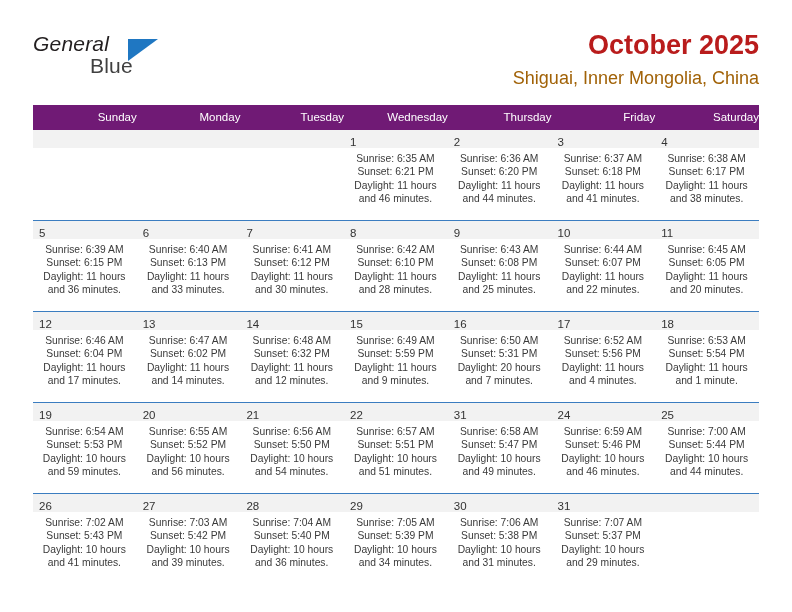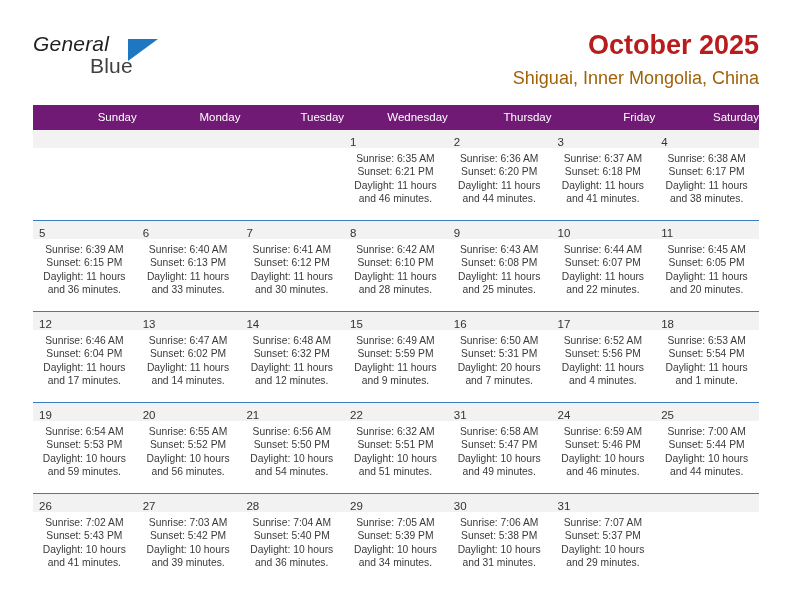--- a/index.html
+++ b/index.html
@@ -410,21 +410,21 @@
                 <div>Sunrise: 6:56 AM</div>
                 <div>Sunset: 5:50 PM</div>
                 <div class="daylight-line">Daylight: 10 hours and 54 minutes.</div>
               </div>
             </div>
           </td>
           <td>
             <div class="cell-inner">
               <div class="day-band"><span class="day-num">22</span></div>
               <div class="day-info">
-                <div>Sunrise: 6:32 AM</div>
+                <div>Sunrise: 6:57 AM</div>
                 <div>Sunset: 5:51 PM</div>
                 <div class="daylight-line">Daylight: 10 hours and 51 minutes.</div>
               </div>
             </div>
           </td>
           <td>
             <div class="cell-inner">
               <div class="day-band"><span class="day-num">31</span></div>
               <div class="day-info">
                 <div>Sunrise: 6:58 AM</div>

